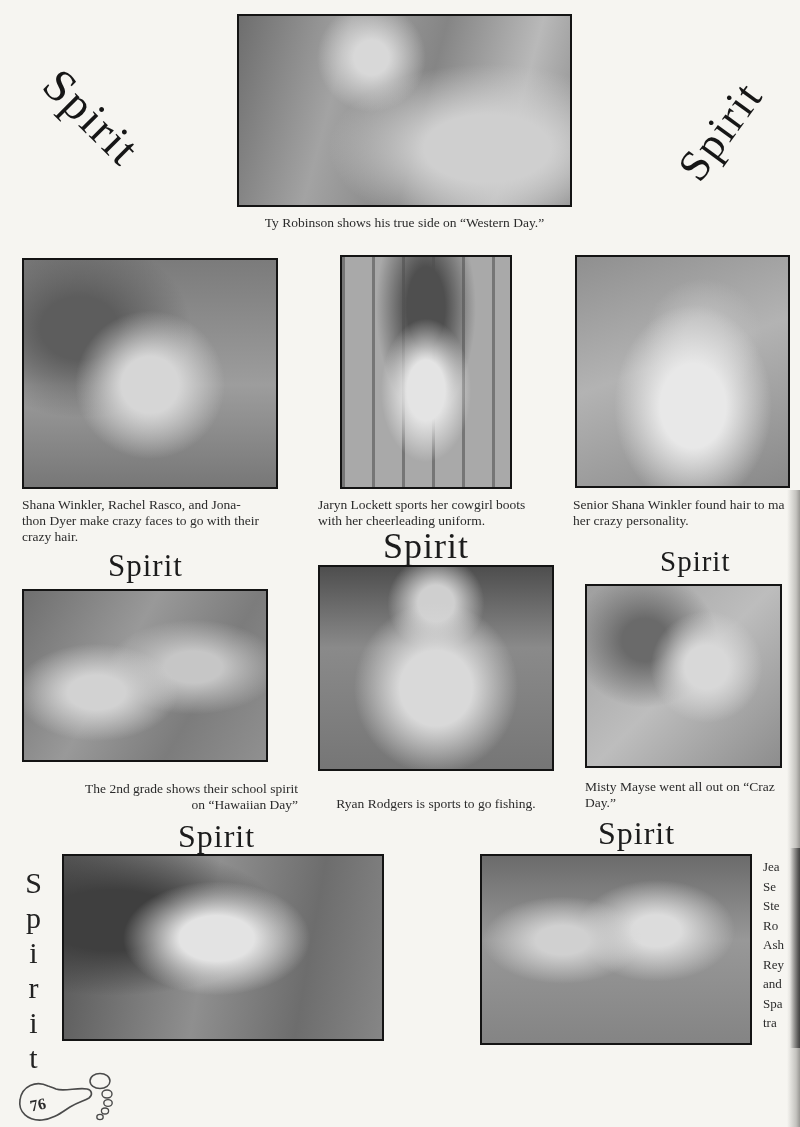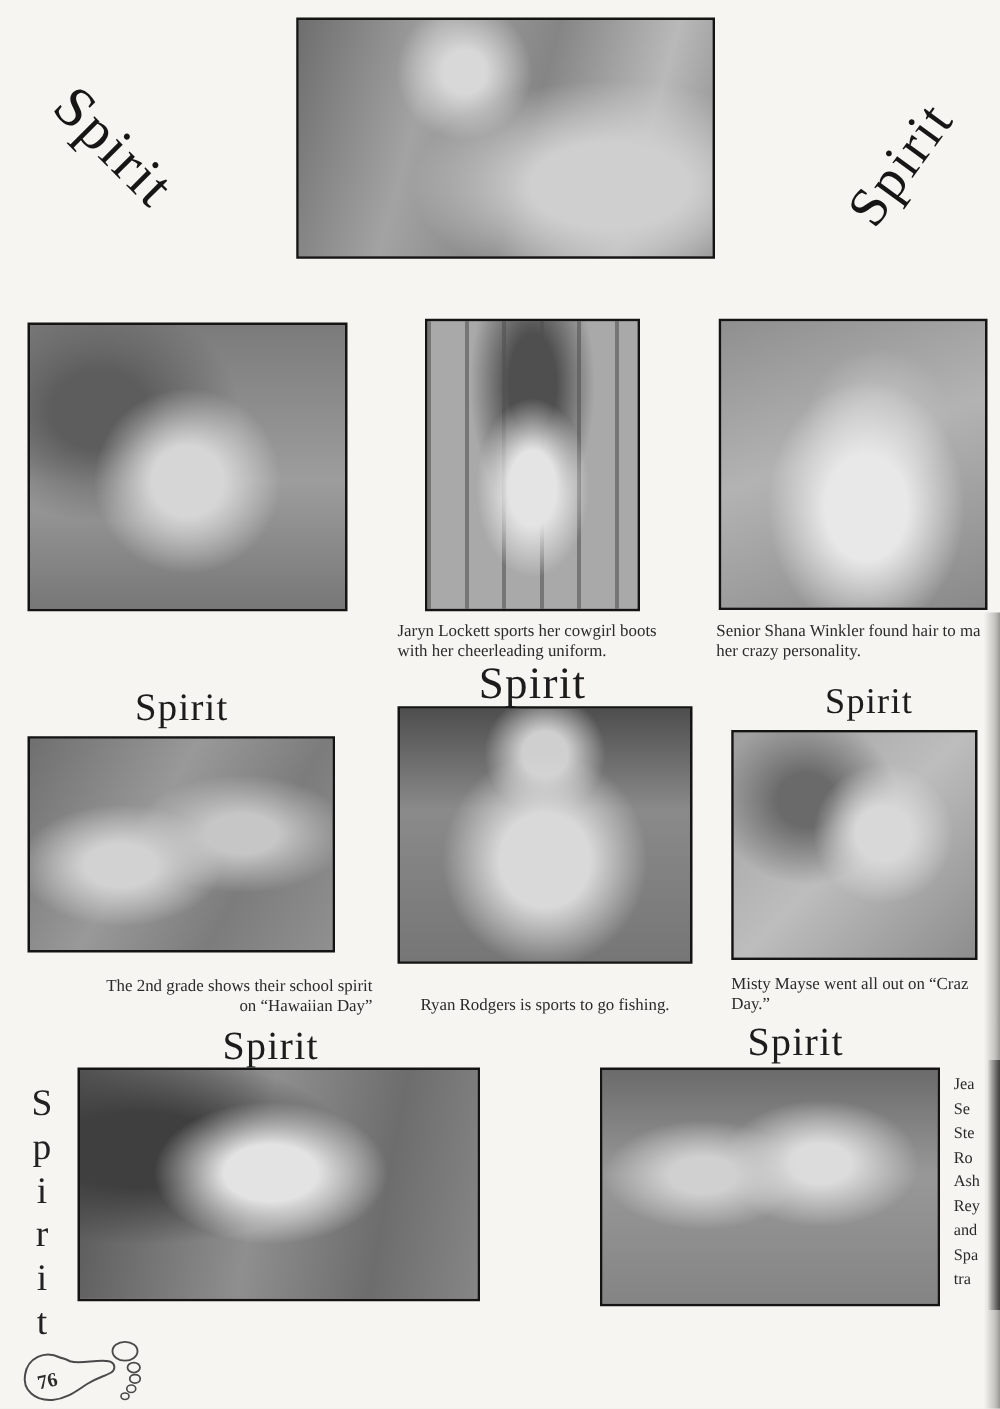--- a/index.html
+++ b/index.html
@@ -71,25 +71,29 @@
 </style>
 </head>
 <body>
 
 <div class="page">
 
   <div class="spirit-rot" style="left:70px;top:58px;font-size:46px;transform:rotate(45deg);transform-origin:left top;letter-spacing:2px;">Spirit</div>
   <div class="spirit-rot" style="left:688px;top:150px;font-size:44px;transform:rotate(-54deg);transform-origin:left center;letter-spacing:2px;">Spirit</div>
 
   <div class="photo ph-ty" style="left:237px;top:14px;width:335px;height:193px;"></div>
+  <div class="caption center" style="left:222px;top:215px;width:365px;">Ty Robinson shows his true side on “Western Day.”</div>
 
   <div class="photo ph-trio" style="left:22px;top:258px;width:256px;height:231px;"></div>
   <div class="photo ph-lockers" style="left:340px;top:255px;width:172px;height:234px;"></div>
   <div class="photo ph-shana" style="left:575px;top:255px;width:215px;height:233px;"></div>
 
+  <div class="caption" style="left:22px;top:497px;width:268px;">Shana Winkler, Rachel Rasco, and Jona-
+thon Dyer make crazy faces to go with their
+crazy hair.</div>
   <div class="caption" style="left:318px;top:497px;width:254px;">Jaryn Lockett sports her cowgirl boots
 with her cheerleading uniform.</div>
   <div class="caption" style="left:573px;top:497px;width:260px;">Senior Shana Winkler found hair to ma
 her crazy personality.</div>
 
   <div class="spirit-h" style="left:108px;top:548px;font-size:31px;">Spirit</div>
   <div class="spirit-h" style="left:383px;top:525px;font-size:36px;">Spirit</div>
   <div class="spirit-h" style="left:660px;top:545px;font-size:29px;">Spirit</div>
 
   <div class="photo ph-hawaii" style="left:22px;top:589px;width:246px;height:173px;"></div>

